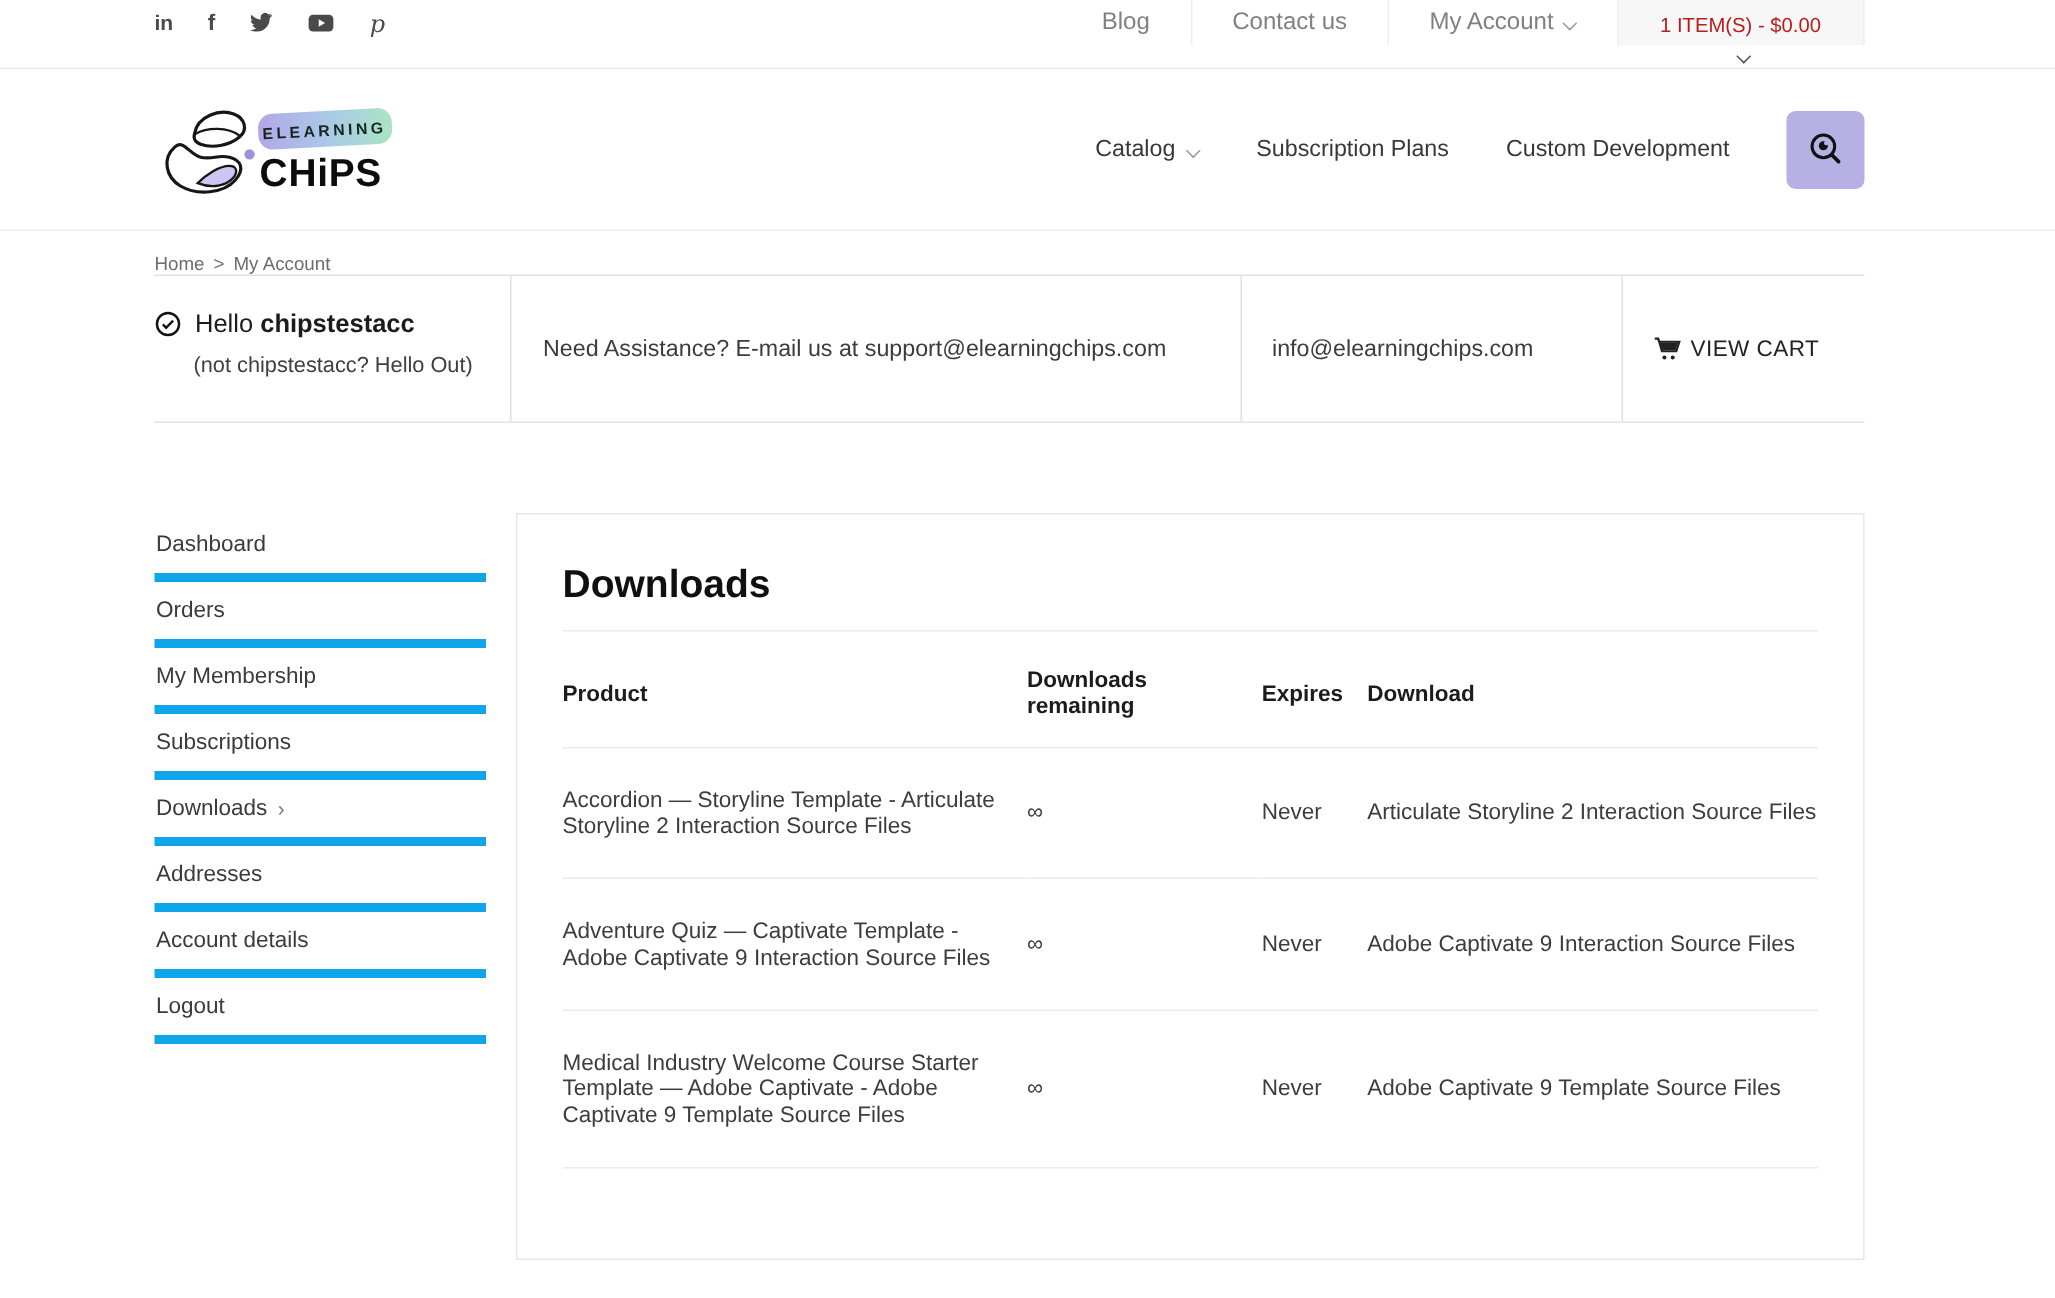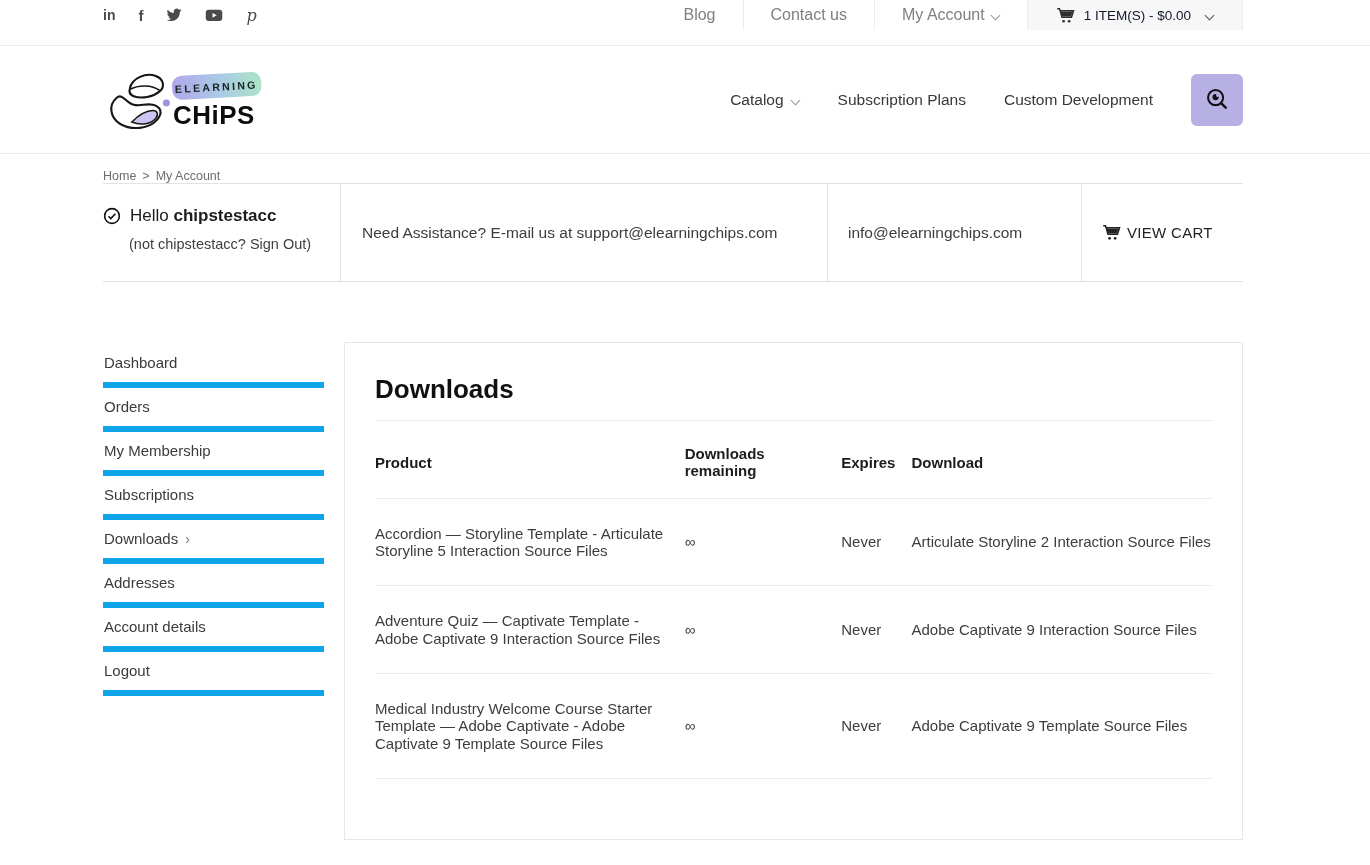--- a/index.html
+++ b/index.html
@@ -13,21 +13,21 @@
   .social { display:flex; align-items:center; gap:23px; }
   .social-icon { color:#4a4a4a; font-size:13px; font-weight:bold; display:flex; align-items:center; cursor:pointer; }
   .tb-right { display:flex; align-items:stretch; }
   .tb-item { display:flex; align-items:center; padding:0 27px; font-size:16px; color:#808080;
     border-left:1px solid #ededed; cursor:pointer; gap:7px; }
   .tb-item:first-child { border-left:none; }
   .chev { width:8px; height:8px; display:inline-block; position:relative; }
   .chev::after { content:""; position:absolute; left:0; top:1px; width:6px; height:6px;
     border-right:1.5px solid #9a9a9a; border-bottom:1.5px solid #9a9a9a; transform:rotate(45deg); }
   .cart-box { display:flex; align-items:center; gap:9px; padding:0 28px; background:#f7f7f7;
-    border-left:1px solid #ededed; border-right:1px solid #ededed; font-size:13.5px; color:#0f172a; cursor:pointer; }
+    border-left:1px solid #ededed; border-right:1px solid #ededed; font-size:13.5px; color:#b91c1c; cursor:pointer;flex-direction:column; }
   .cart-box .chev::after { border-color:#555; }
 
   
   .header { border-bottom:1px solid #ededed; }
   .header-inner { height:107px; display:flex; align-items:center; justify-content:space-between; }
   .logo { cursor:pointer; }
   .nav { display:flex; align-items:center; gap:38px; }
   .nav-item { font-size:15.5px; color:#383838; cursor:pointer; display:flex; align-items:center; gap:8px; }
   .search-btn { width:52px; height:52px; border:none; border-radius:6px; background:#b6b0e4;
     display:flex; align-items:center; justify-content:center; cursor:pointer; }
@@ -180,21 +180,21 @@
     <div class="hello-line1">
       <svg width="18" height="18" viewBox="0 0 20 20">
         <circle cx="10" cy="10" r="8.2" fill="none" stroke="#111" stroke-width="1.8"></circle>
         <path d="M6.2 10.3 l2.4 2.5 5.2-5.3" fill="none" stroke="#111" stroke-width="1.8"></path>
       </svg>
       <span>
         <span>Hello </span>
         <b>chipstestacc</b>
       </span>
     </div>
-    <div class="hello-line2">(not chipstestacc? Sign Out)</div>
+    <div class="hello-line2">(not chipstestacc? Hello Out)</div>
   </div>
   <div class="acct-cell cell-assist">
     <span>Need Assistance? E-mail us at support@elearningchips.com</span>
   </div>
   <div class="acct-cell cell-email">
     <span>info@elearningchips.com</span>
   </div>
   <div class="acct-cell cell-viewcart">
     <svg width="19" height="19" viewBox="0 0 24 24">
       <path d="M1.5 3.5h2.8l.9 2.6h17l-2.6 8H7.5L4.6 3.9" fill="none" stroke="#222" stroke-width="1.8"></path>
@@ -246,21 +246,21 @@
           <th class="col-product">Product</th>
           <th class="col-remain">
             <span class="narrow">Downloads remaining</span>
           </th>
           <th class="col-expires">Expires</th>
           <th class="col-download">Download</th>
         </tr>
       </thead>
       <tbody>
         <tr>
-          <td class="product-cell">Accordion — Storyline Template - Articulate Storyline 5 Interaction Source Files</td>
+          <td class="product-cell">Accordion — Storyline Template - Articulate Storyline 2 Interaction Source Files</td>
           <td>∞</td>
           <td>Never</td>
           <td class="download-cell"><span>Articulate Storyline 2 Interaction Source Files</span></td>
         </tr>
         <tr>
           <td class="product-cell">Adventure Quiz — Captivate Template - Adobe Captivate 9 Interaction Source Files</td>
           <td>∞</td>
           <td>Never</td>
           <td class="download-cell"><span>Adobe Captivate 9 Interaction Source Files</span></td>
         </tr>

